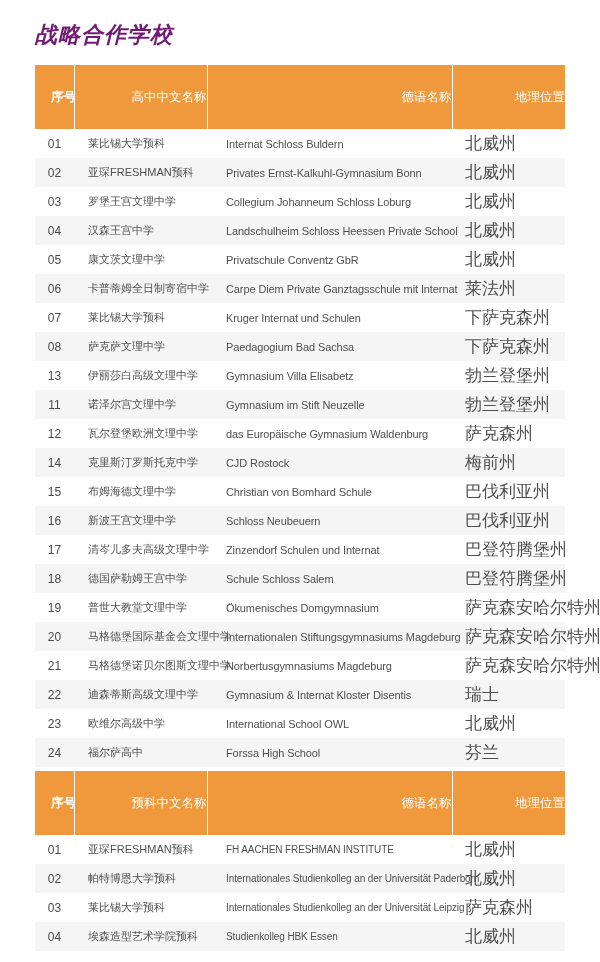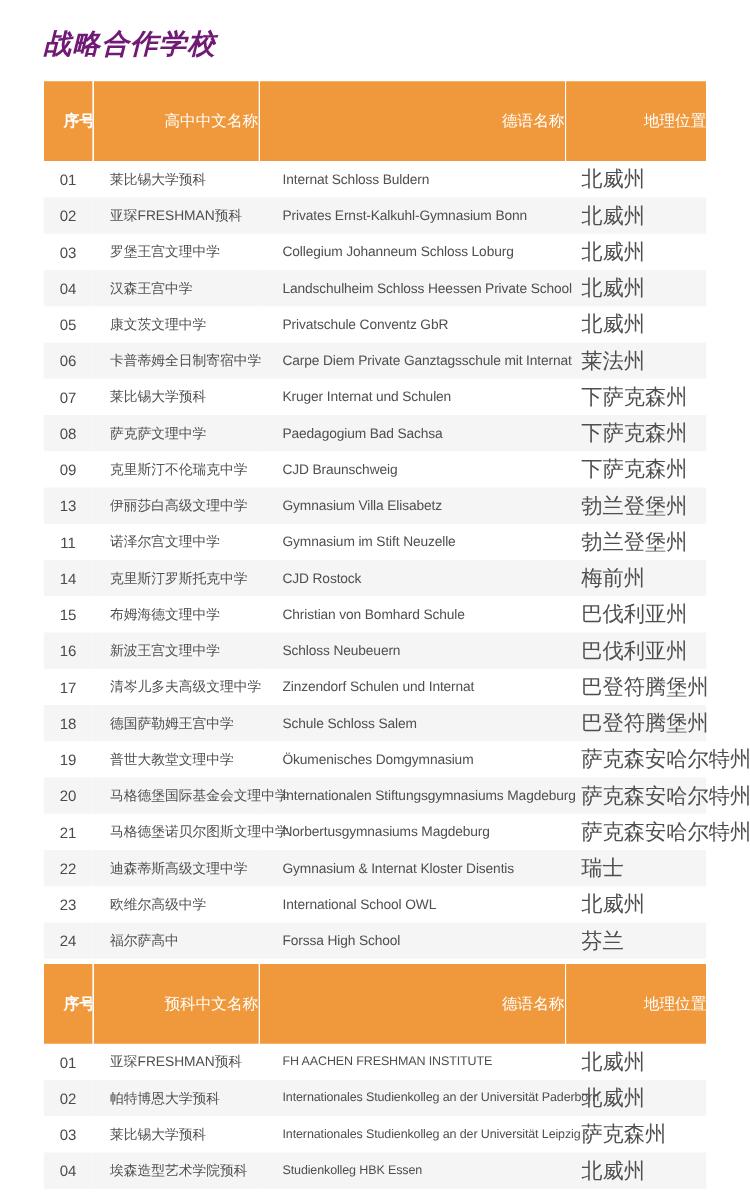--- a/index.html
+++ b/index.html
@@ -127,36 +127,36 @@
           <td class="c2">Kruger Internat und Schulen</td>
           <td class="c3">下萨克森州</td>
         </tr>
         <tr>
           <td class="c0">08</td>
           <td class="c1">萨克萨文理中学</td>
           <td class="c2">Paedagogium Bad Sachsa</td>
           <td class="c3">下萨克森州</td>
         </tr>
         <tr>
-          <td class="c0">09</td>
-          <td class="c1">克里斯汀不伦瑞克中学</td>
-          <td class="c2">CJD Braunschweig</td>
-          <td class="c3">下萨克森州</td>
-        </tr>
-        <tr>
           <td class="c0">13</td>
           <td class="c1">伊丽莎白高级文理中学</td>
           <td class="c2">Gymnasium Villa Elisabetz</td>
           <td class="c3">勃兰登堡州</td>
         </tr>
         <tr>
           <td class="c0">11</td>
           <td class="c1">诺泽尔宫文理中学</td>
           <td class="c2">Gymnasium im Stift Neuzelle</td>
           <td class="c3">勃兰登堡州</td>
+        </tr>
+        <tr>
+          <td class="c0">12</td>
+          <td class="c1">瓦尔登堡欧洲文理中学</td>
+          <td class="c2">das Europäische Gymnasium Waldenburg</td>
+          <td class="c3">萨克森州</td>
         </tr>
         <tr>
           <td class="c0">14</td>
           <td class="c1">克里斯汀罗斯托克中学</td>
           <td class="c2">CJD Rostock</td>
           <td class="c3">梅前州</td>
         </tr>
         <tr>
           <td class="c0">15</td>
           <td class="c1">布姆海德文理中学</td>

